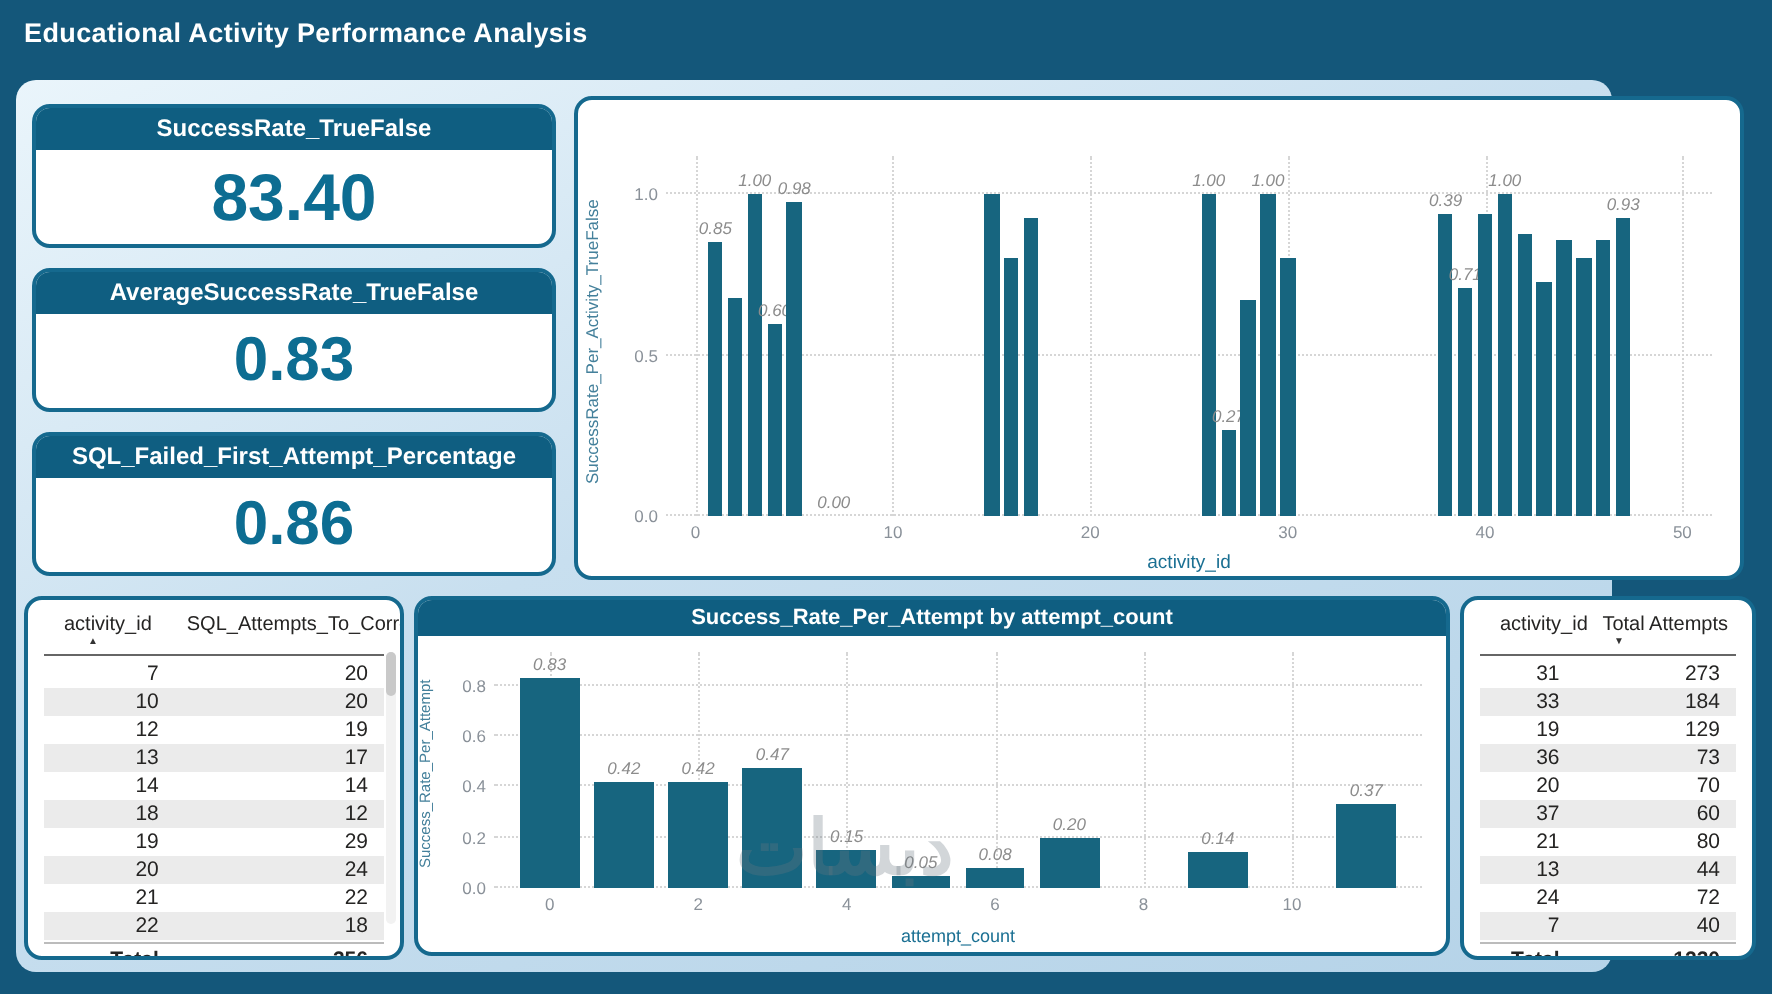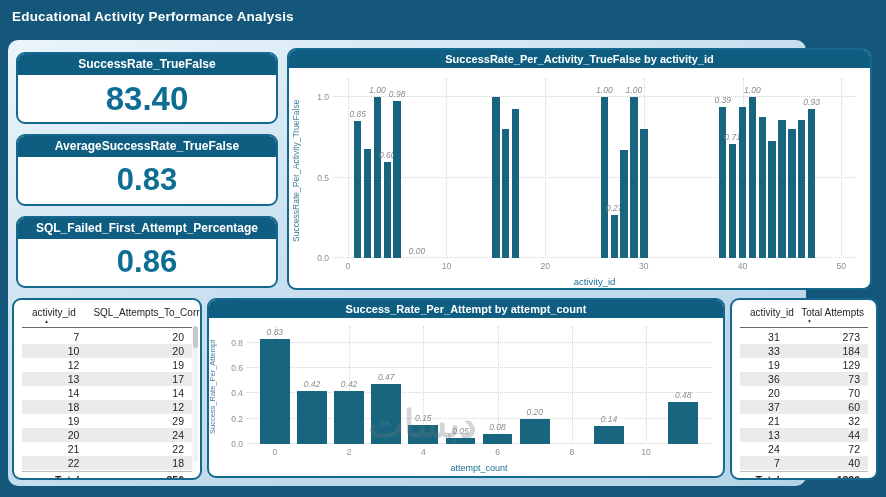--- a/index.html
+++ b/index.html
@@ -65,21 +65,20 @@
   <div class="panel kpi" style="top:94px;">
     <div class="panel-title">AverageSuccessRate_TrueFalse</div>
     <div class="kpi-value">0.83</div>
   </div>
   <div class="panel kpi" style="top:176px;">
     <div class="panel-title">SQL_Failed_First_Attempt_Percentage</div>
     <div class="kpi-value">0.86</div>
   </div>
 
   <div class="panel" style="left:279px; top:8px; width:585px; height:242px;">
-    <div class="panel-title">SuccessRate_Per_Activity_TrueFalse by activity_id</div>
     <div class="chart-body">
       <div class="y-title" style="left:12px; bottom:46px;">SuccessRate_Per_Activity_TrueFalse</div>
       <div class="plot" style="left:44px; right:14px; top:10px; bottom:30px;">
           <div class="gridh" style="bottom: 0%;"></div>
           <div class="ytick" style="left: -30px; bottom: calc(0% - 5px);">0.0</div>
           <div class="gridh" style="bottom: 44.6429%;"></div>
           <div class="ytick" style="left: -30px; bottom: calc(44.6429% - 5px);">0.5</div>
           <div class="gridh" style="bottom: 89.2857%;"></div>
           <div class="ytick" style="left: -30px; bottom: calc(89.2857% - 5px);">1.0</div>
           <div class="gridv" style="left: 2.83019%;"></div>
@@ -229,21 +228,21 @@
           <div class="bar-label" style="left: 38%; bottom: calc(16.129% + 2px);">0.15</div>
           <div class="bar" style="left: calc(42.8%); width: 6.4%; height: 5.37634%; background: rgb(23, 101, 127);"></div>
           <div class="bar-label" style="left: 46%; bottom: calc(5.37634% + 2px);">0.05</div>
           <div class="bar" style="left: calc(50.8%); width: 6.4%; height: 8.60215%; background: rgb(23, 101, 127);"></div>
           <div class="bar-label" style="left: 54%; bottom: calc(8.60215% + 2px);">0.08</div>
           <div class="bar" style="left: calc(58.8%); width: 6.4%; height: 21.5054%; background: rgb(23, 101, 127);"></div>
           <div class="bar-label" style="left: 62%; bottom: calc(21.5054% + 2px);">0.20</div>
           <div class="bar" style="left: calc(74.8%); width: 6.4%; height: 15.0538%; background: rgb(23, 101, 127);"></div>
           <div class="bar-label" style="left: 78%; bottom: calc(15.0538% + 2px);">0.14</div>
           <div class="bar" style="left: calc(90.8%); width: 6.4%; height: 35.4839%; background: rgb(23, 101, 127);"></div>
-          <div class="bar-label" style="left: 94%; bottom: calc(35.4839% + 2px);">0.48</div>
+          <div class="bar-label" style="left: 94%; bottom: calc(35.4839% + 2px);">0.37</div>
         </div>
       <div class="x-title" style="left:38px; right:12px; bottom:3px; font-size:9px;text-align:center;">attempt_count</div>
     </div>
   </div>
 
   <div class="panel" style="left:722px; top:258px; width:148px; height:182px;">
     <div class="tbl">
         <div class="thead">
           <div class="th th1"><span>activity_id</span></div>
           <div class="th th2"><span>Total Attempts</span><span class="sort-arrow" style="text-align: right; padding-left: 0px; padding-right: 52px;">▼</span></div>
@@ -267,21 +266,21 @@
         <div class="trow">
           <div class="tc1">20</div>
           <div class="tc2">70</div>
         </div>
         <div class="trow stripe">
           <div class="tc1">37</div>
           <div class="tc2">60</div>
         </div>
         <div class="trow">
           <div class="tc1">21</div>
-          <div class="tc2">32</div>
+          <div class="tc2">80</div>
         </div>
         <div class="trow stripe">
           <div class="tc1">13</div>
           <div class="tc2">44</div>
         </div>
         <div class="trow">
           <div class="tc1">24</div>
           <div class="tc2">72</div>
         </div>
         <div class="trow stripe">

